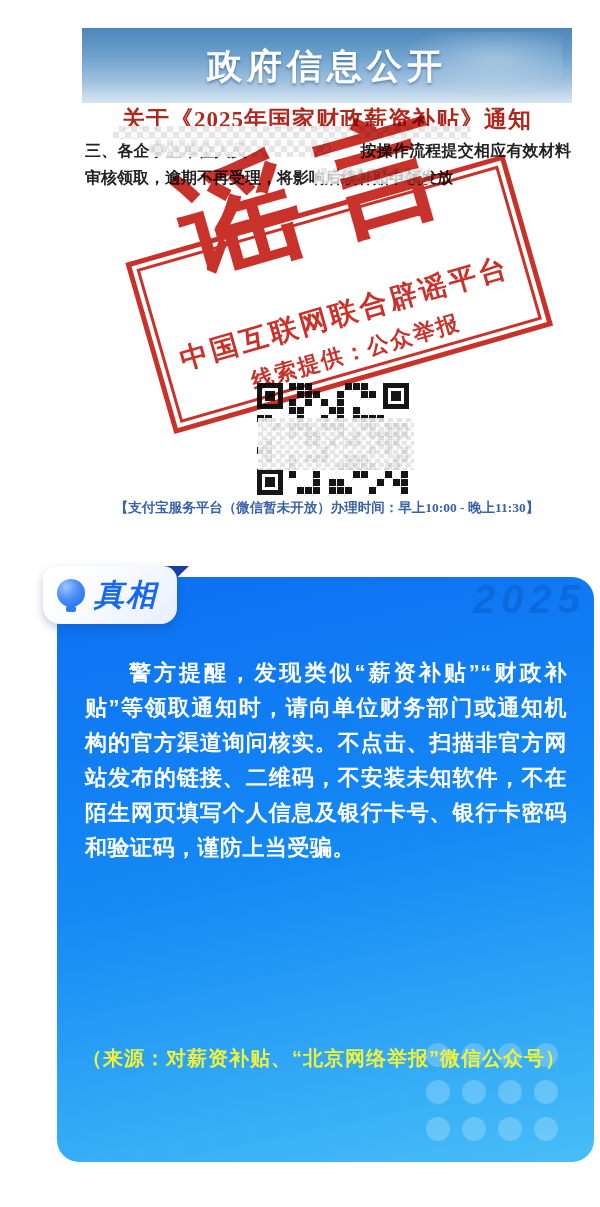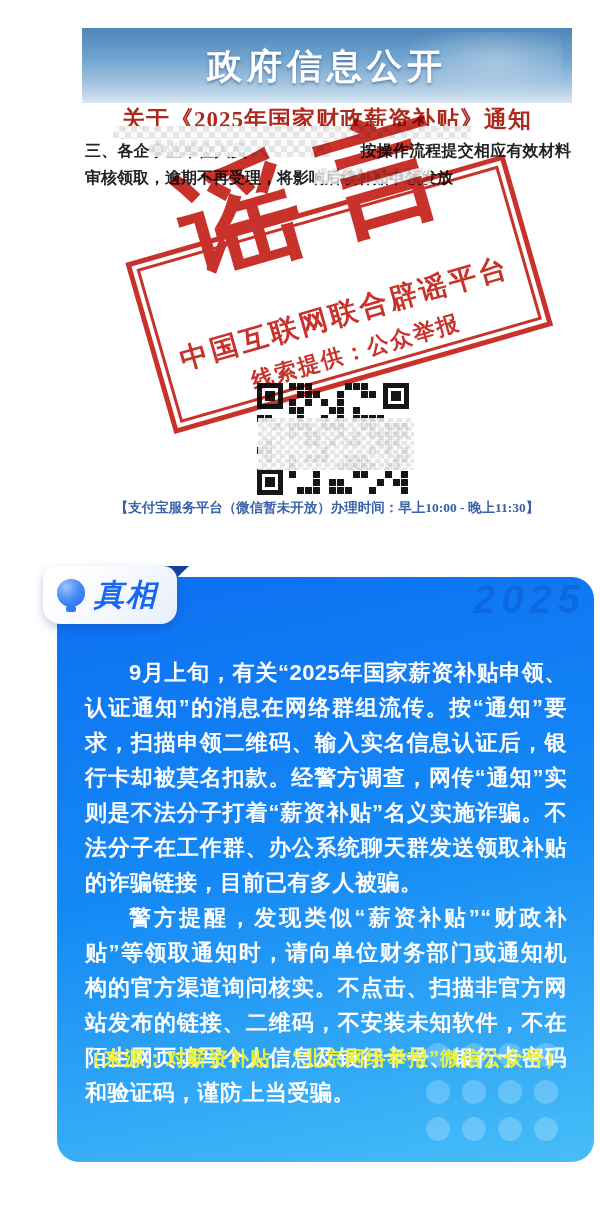--- a/index.html
+++ b/index.html
@@ -210,21 +210,20 @@
   <div class="stamp">
     <div class="stamp-box"></div>
     <div class="stamp-word">谣言</div>
     <div class="stamp-platform">中国互联网联合辟谣平台</div>
     <div class="stamp-tip">线索提供：公众举报</div>
   </div>
 
   <div class="truth-card">
     <div class="truth-watermark">2025</div>
     <div class="truth-body">
-      <p>9月上旬，有关“2025年国家薪资补贴申领、认证通知”的消息在网络群组流传。按“通知”要求，扫描申领二维码、输入实名信息认证后，银行卡却被莫名扣款。经警方调查，网传“通知”实则是不法分子打着“薪资补贴”名义实施诈骗。不法分子在工作群、办公系统聊天群发送领取补贴的诈骗链接，目前已有多人被骗。</p>
       <p>警方提醒，发现类似“薪资补贴”“财政补贴”等领取通知时，请向单位财务部门或通知机构的官方渠道询问核实。不点击、扫描非官方网站发布的链接、二维码，不安装未知软件，不在陌生网页填写个人信息及银行卡号、银行卡密码和验证码，谨防上当受骗。</p>
     </div>
     <div class="dots-grid">
         <div class="dot"></div>
         <div class="dot"></div>
         <div class="dot"></div>
         <div class="dot"></div>
         <div class="dot"></div>
         <div class="dot"></div>
         <div class="dot"></div>

